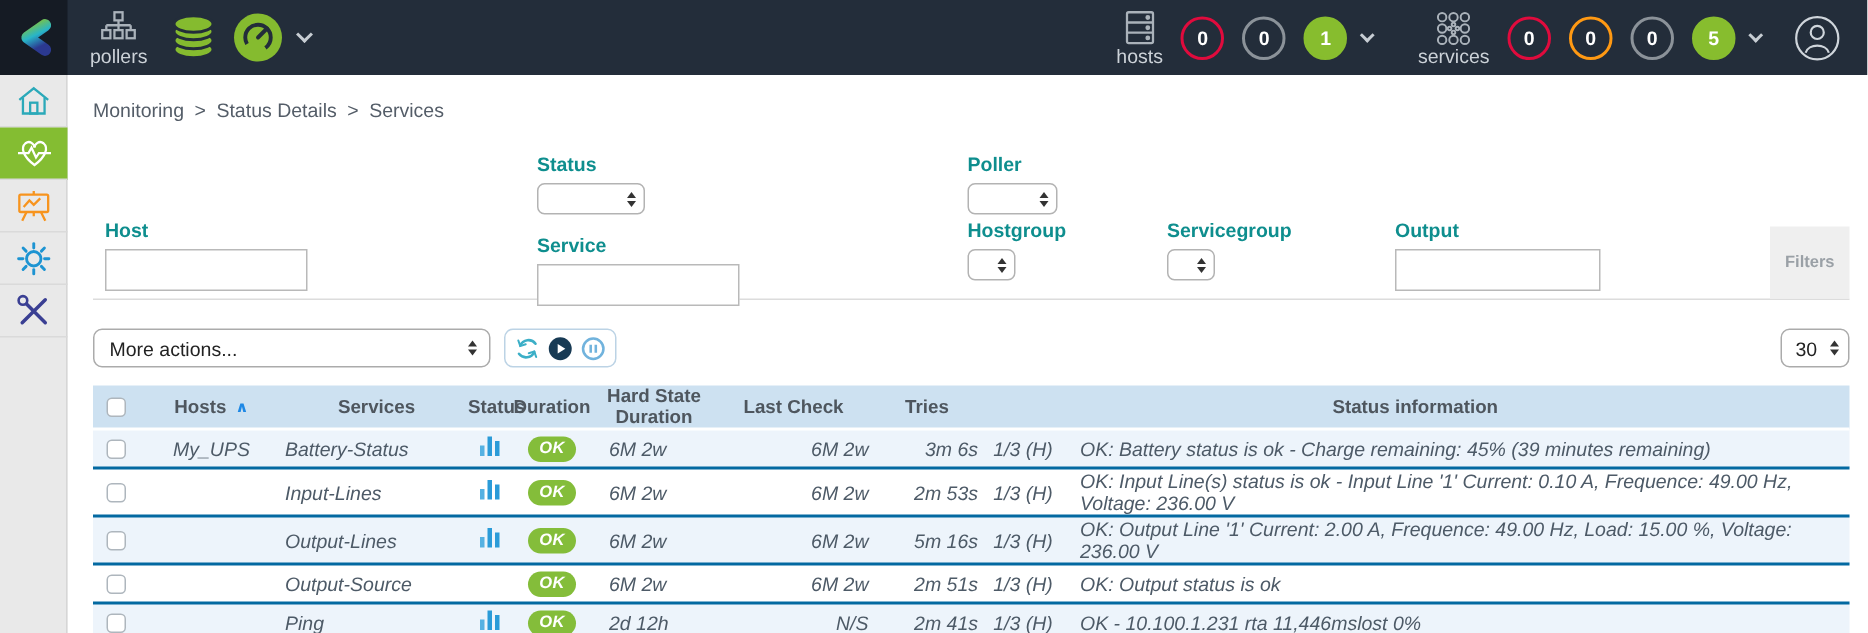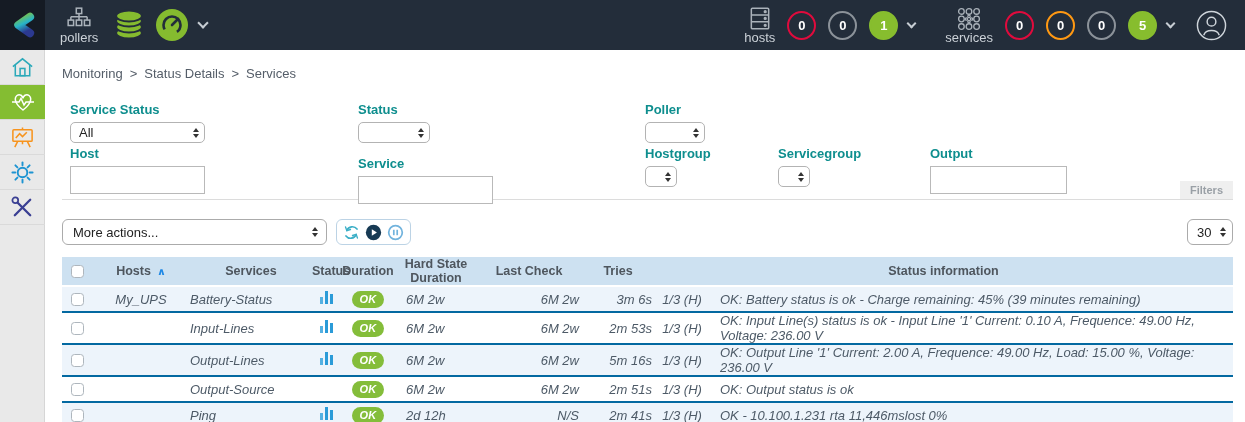--- a/index.html
+++ b/index.html
@@ -43,21 +43,21 @@
   
   .filter-panel { position:relative; margin-top:11px; height:108px; border-bottom:1px solid #dcdcdc; }
   .fgroup { position:absolute; }
   .flabel { color:#0e8e8e; font-weight:bold; font-size:13px; height:16px; display:block; }
   .fselect { margin-top:4px; height:21px; border:1px solid #b3b3b3; border-radius:5px; background:#fff;
     display:flex; align-items:center; justify-content:space-between; padding:0 5px 0 8px; cursor:pointer; color:#222; }
   .spin { display:flex; flex-direction:column; align-items:center; gap:2px; }
   .spin .up   { width:0; height:0; border-left:3.5px solid transparent; border-right:3.5px solid transparent; border-bottom:4.5px solid #333; }
   .spin .down { width:0; height:0; border-left:3.5px solid transparent; border-right:3.5px solid transparent; border-top:4.5px solid #333; }
   .ftext { margin-top:4px; width:135px; height:28px; border:1px solid #b9b9b9; background:#fff; padding:0 6px; font-size:13px; color:#333; font-family:inherit; }
-  .filters-tag { position:absolute; right:0; bottom:0; background:#efefef; color:#9aa0a6; font-size:11px; font-weight:bold; padding:3px 10px;text-align:right; }
+  .filters-tag { position:absolute; right:0; bottom:0; background:#efefef; color:#9aa0a6; font-size:11px; font-weight:bold; padding:18px 10px;text-align:right; }
 
   
   .toolbar { margin-top:19px; display:flex; align-items:center; }
   .more-actions { width:265px; height:26px; border:1px solid #ababab; border-radius:6px; background:#fff;
     display:flex; align-items:center; justify-content:space-between; padding:0 8px 0 10px; color:#222; cursor:pointer; }
   .icon-group { margin-left:9px; height:26px; border:1px solid #bcd3e5; border-radius:6px; display:flex; align-items:center; gap:5px; padding:0 6px; background:#fff; }
   .icon-group svg { cursor:pointer; }
   .page-size { margin-left:auto; width:46px; height:26px; border:1px solid #ababab; border-radius:6px; background:#fff;
     display:flex; align-items:center; justify-content:space-between; padding:0 6px 0 9px; color:#222; cursor:pointer; }
 
@@ -228,30 +228,20 @@
   </div>
 </div>
 
 <div class="content">
 
   <div class="breadcrumb">
     <span>Monitoring</span><span class="sep">&gt;</span><span>Status Details</span><span class="sep">&gt;</span><span>Services</span>
   </div>
 
   <div class="filter-panel">
-    <div class="fgroup" style="left:8px; top:10px;">
-      <span class="flabel">Service Status</span>
-      <div class="fselect" style="width:135px;">
-        <span>All</span>
-        <span class="spin">
-            <i class="up"></i>
-            <i class="down"></i>
-          </span>
-      </div>
-    </div>
     <div class="fgroup" style="left:296px; top:10px;">
       <span class="flabel">Status</span>
       <div class="fselect" style="width:72px;">
         <span></span>
         <span class="spin">
             <i class="up"></i>
             <i class="down"></i>
           </span>
       </div>
     </div>

